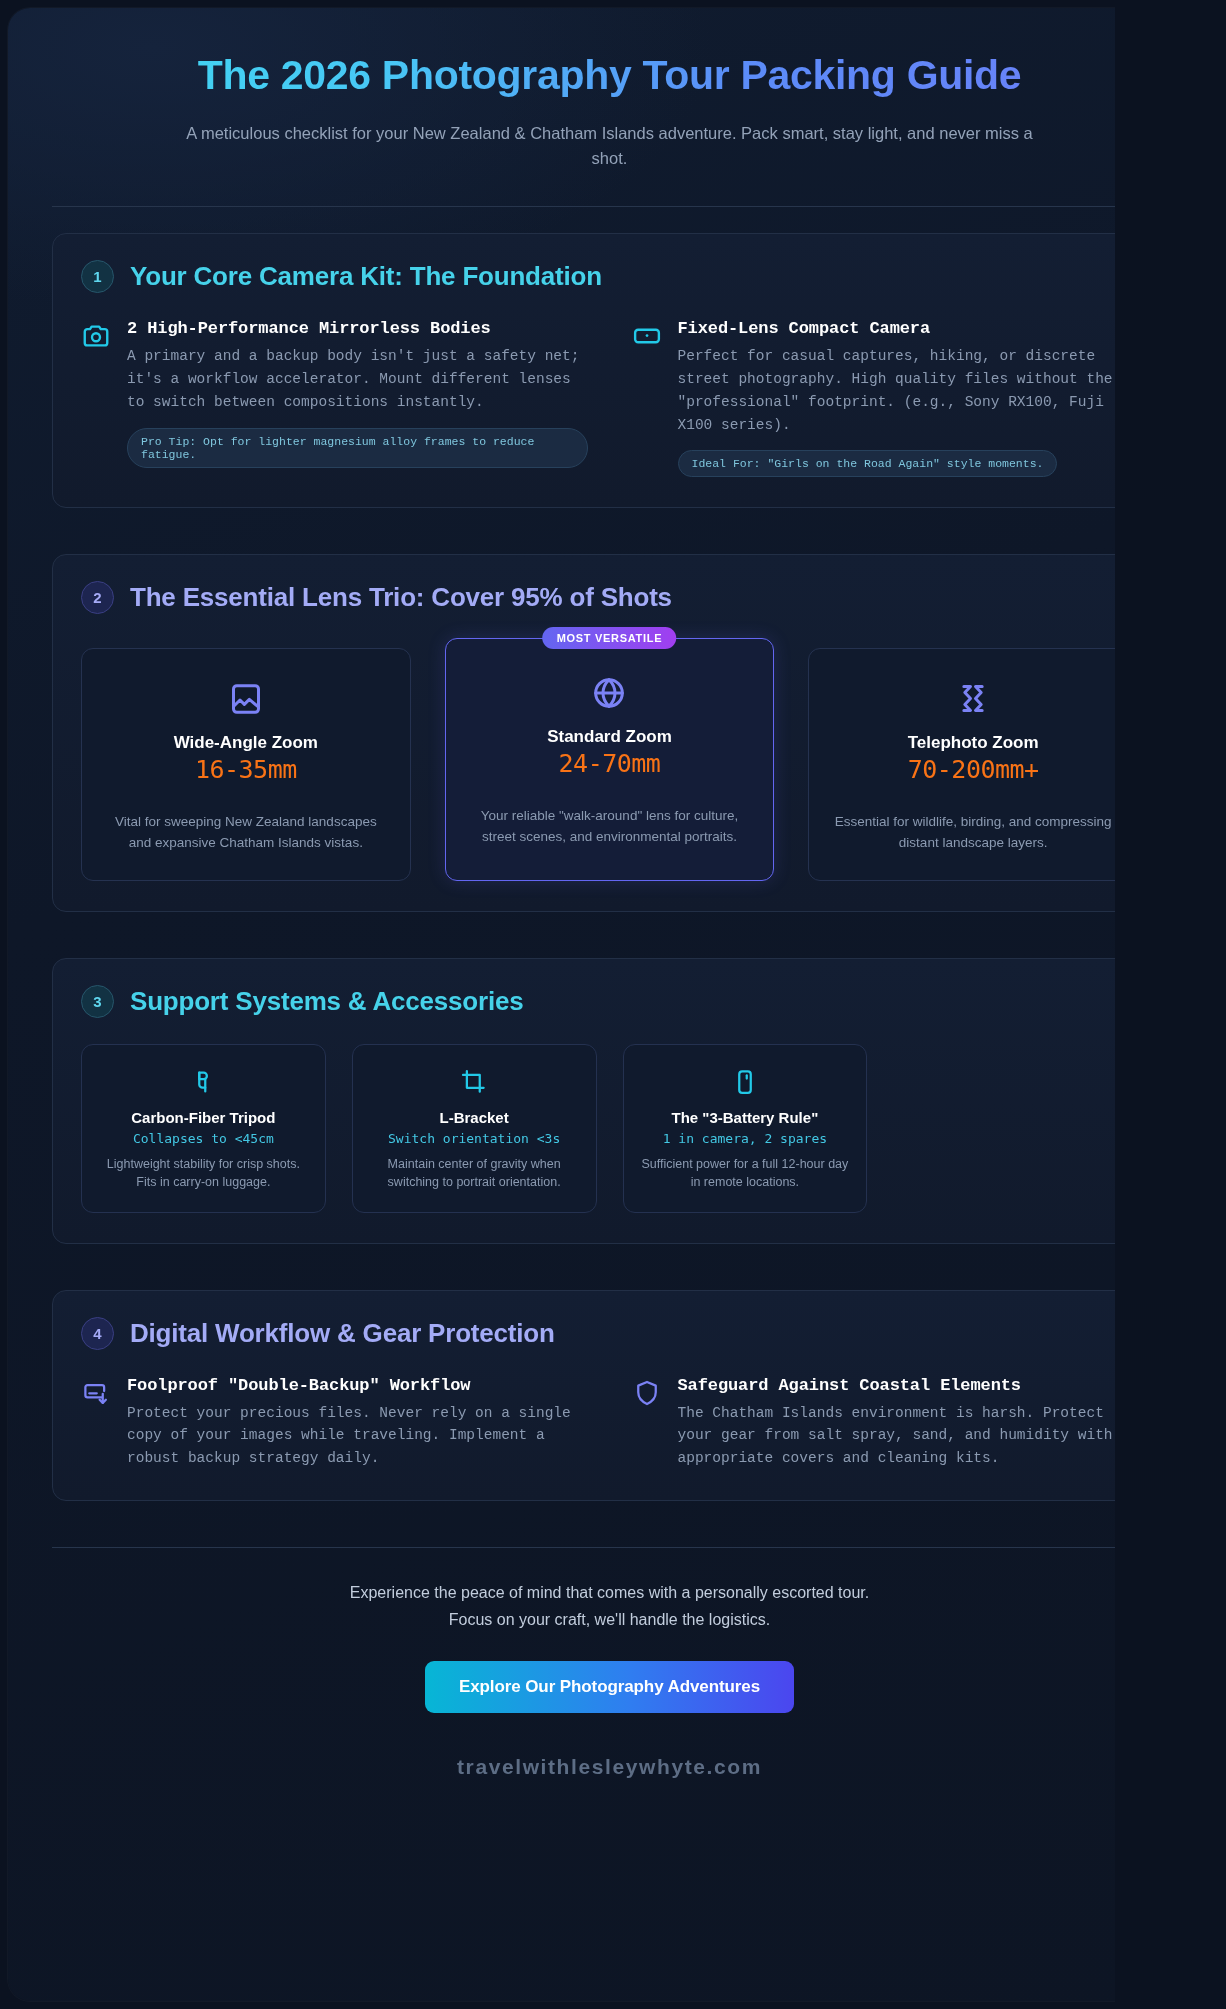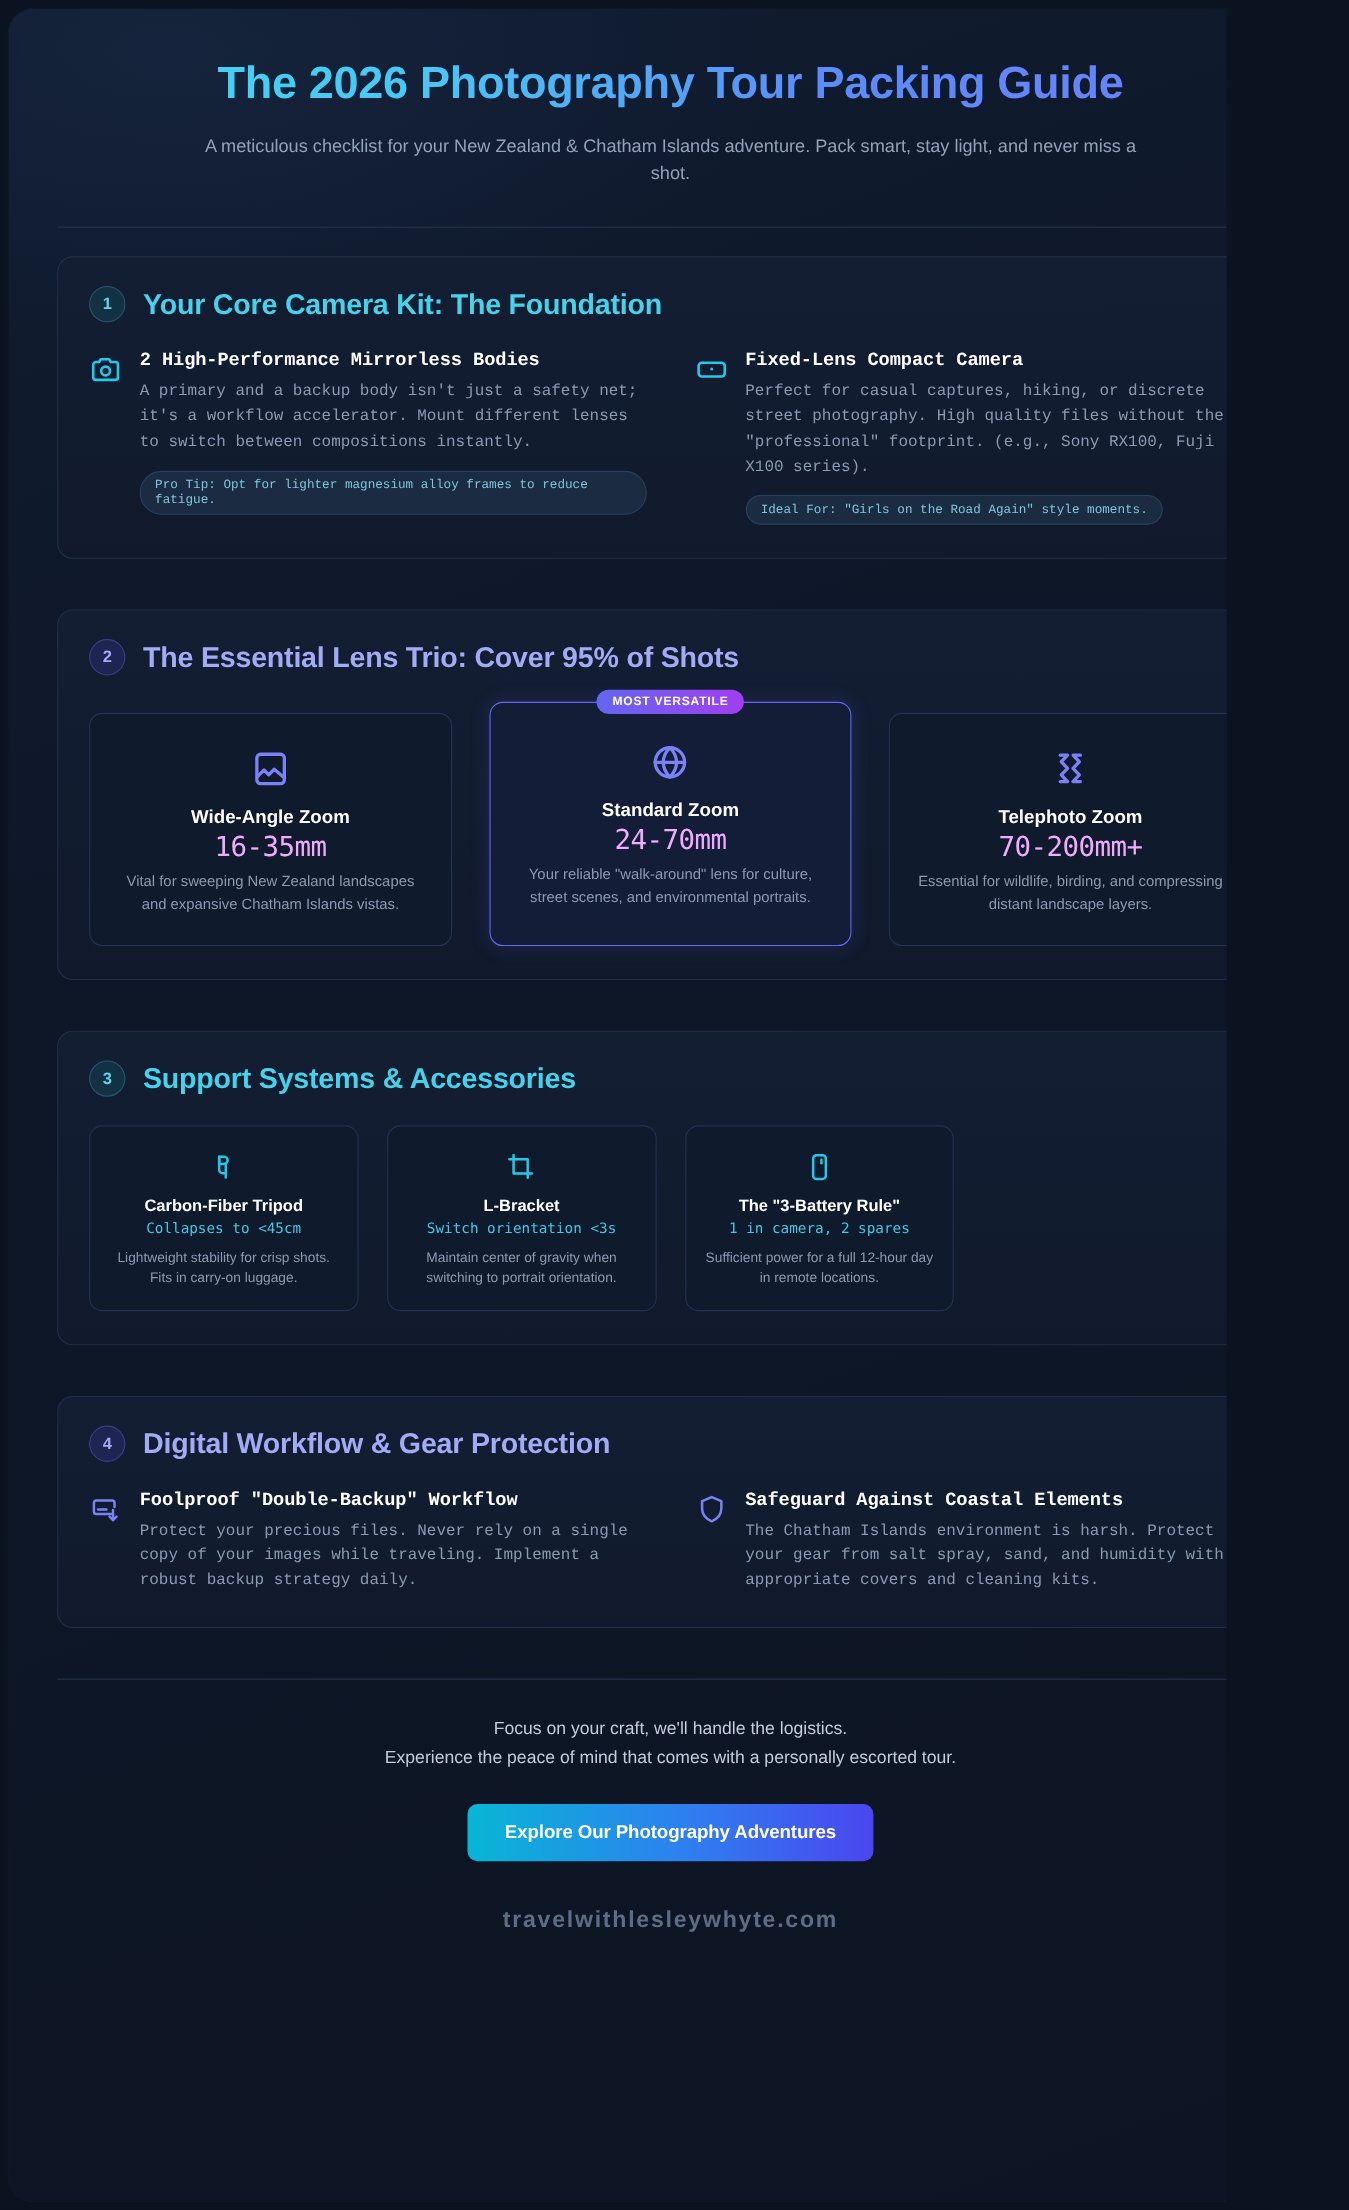--- a/index.html
+++ b/index.html
@@ -161,23 +161,23 @@
     padding: 5px 14px;
     border-radius: 999px;
     white-space: nowrap;
   }
 
   .lens .licon { margin-bottom: 14px; }
   .lens-name { font-size: 17px; font-weight: 700; color: #fff; margin-bottom: 2px; }
   .lens-focal {
     font-family: "DejaVu Sans Mono", monospace;
     font-size: 25px;
-    color: #f0abfc;
+    color: #f97316;
     letter-spacing: -0.5px;
-    margin-bottom: 7px;
+    margin-bottom: 28px;
   }
   .lens-desc { font-size: 13.5px; line-height: 1.52; color: #8b9ab1; padding: 0 2px; }
 
   
   .acc-row {
     display: grid;
     grid-template-columns: repeat(4, 1fr);
     gap: 26px;
   }
   .acc {
@@ -397,22 +397,22 @@
             </span>
             <div class="body">
               <div class="item-title">Safeguard Against Coastal Elements</div>
               <div class="item-desc">The Chatham Islands environment is harsh. Protect your gear from salt spray, sand, and humidity with appropriate covers and cleaning kits.</div>
             </div>
           </div>
         </div>
       </div>
 
       <div class="footer-rule"></div>
+      <div class="foot-text">Experience the peace of mind that comes with a personally escorted tour.</div>
       <div class="foot-text">Focus on your craft, we'll handle the logistics.</div>
-      <div class="foot-text">Experience the peace of mind that comes with a personally escorted tour.</div>
       <div class="cta-wrap">
         <button class="cta">Explore Our Photography Adventures</button>
       </div>
       <div class="site">travelwithlesleywhyte.com</div>
 
     </div>
   </div>
 </div>
 
 </body></html>

